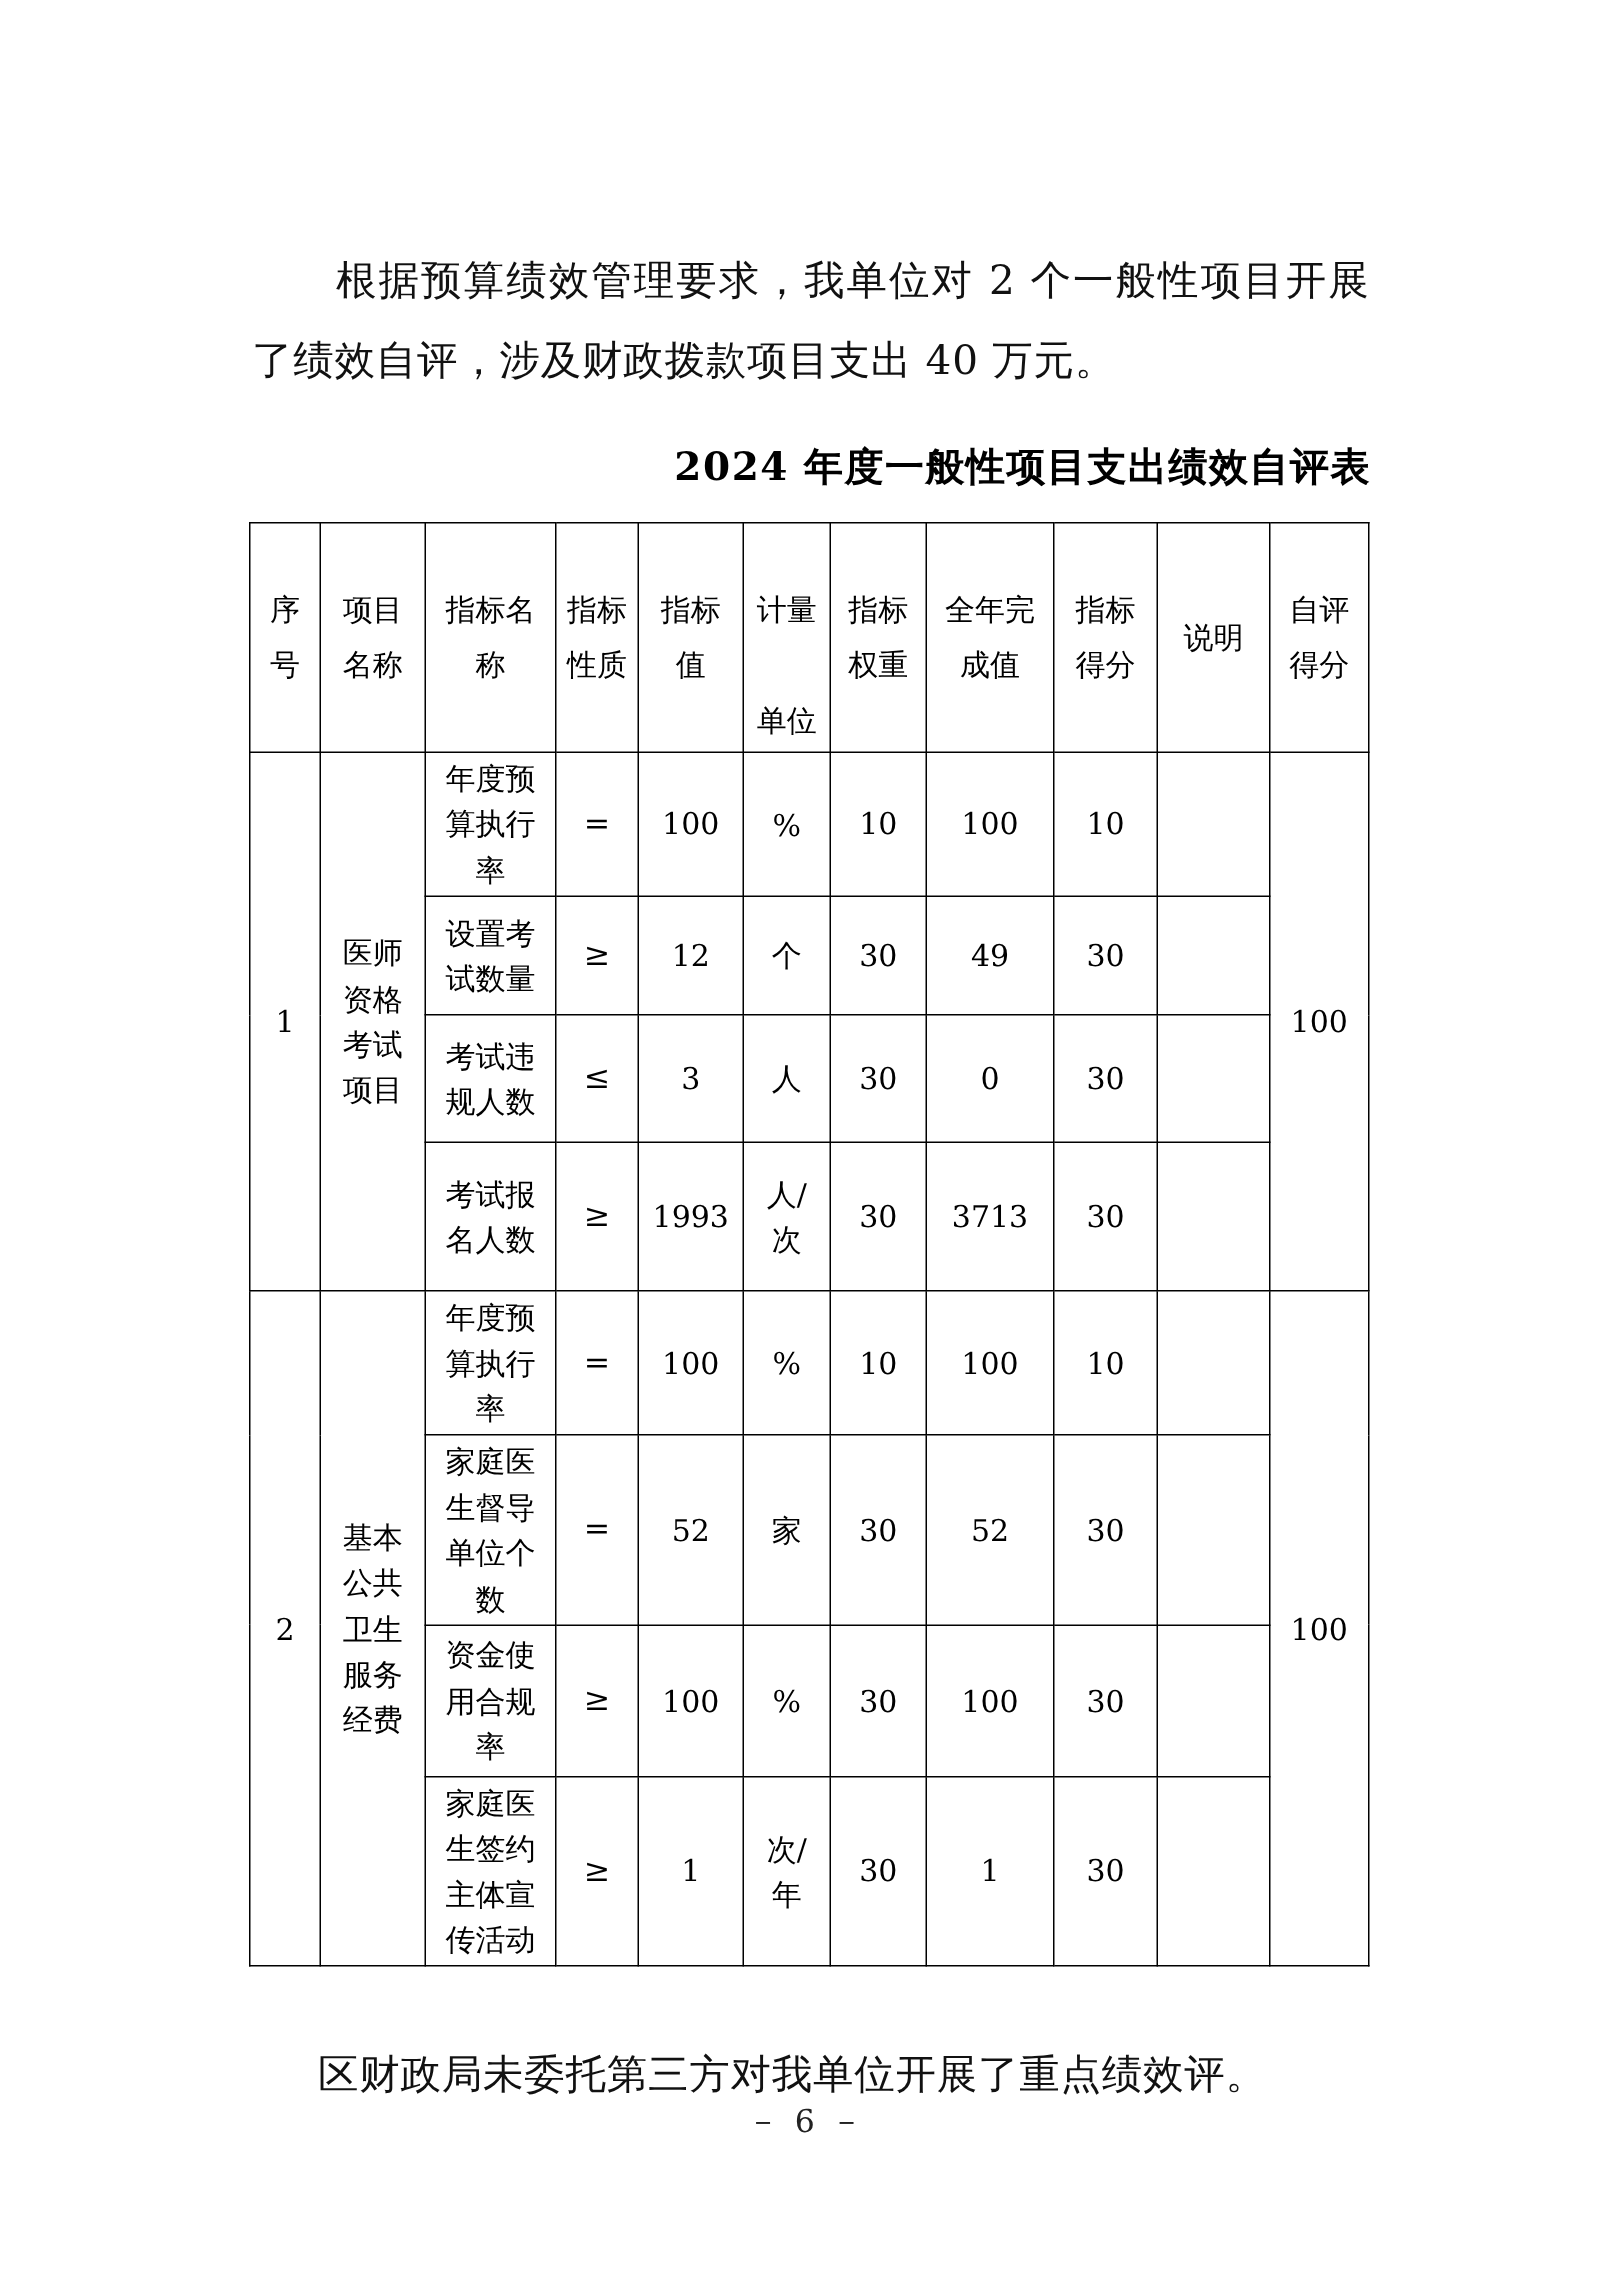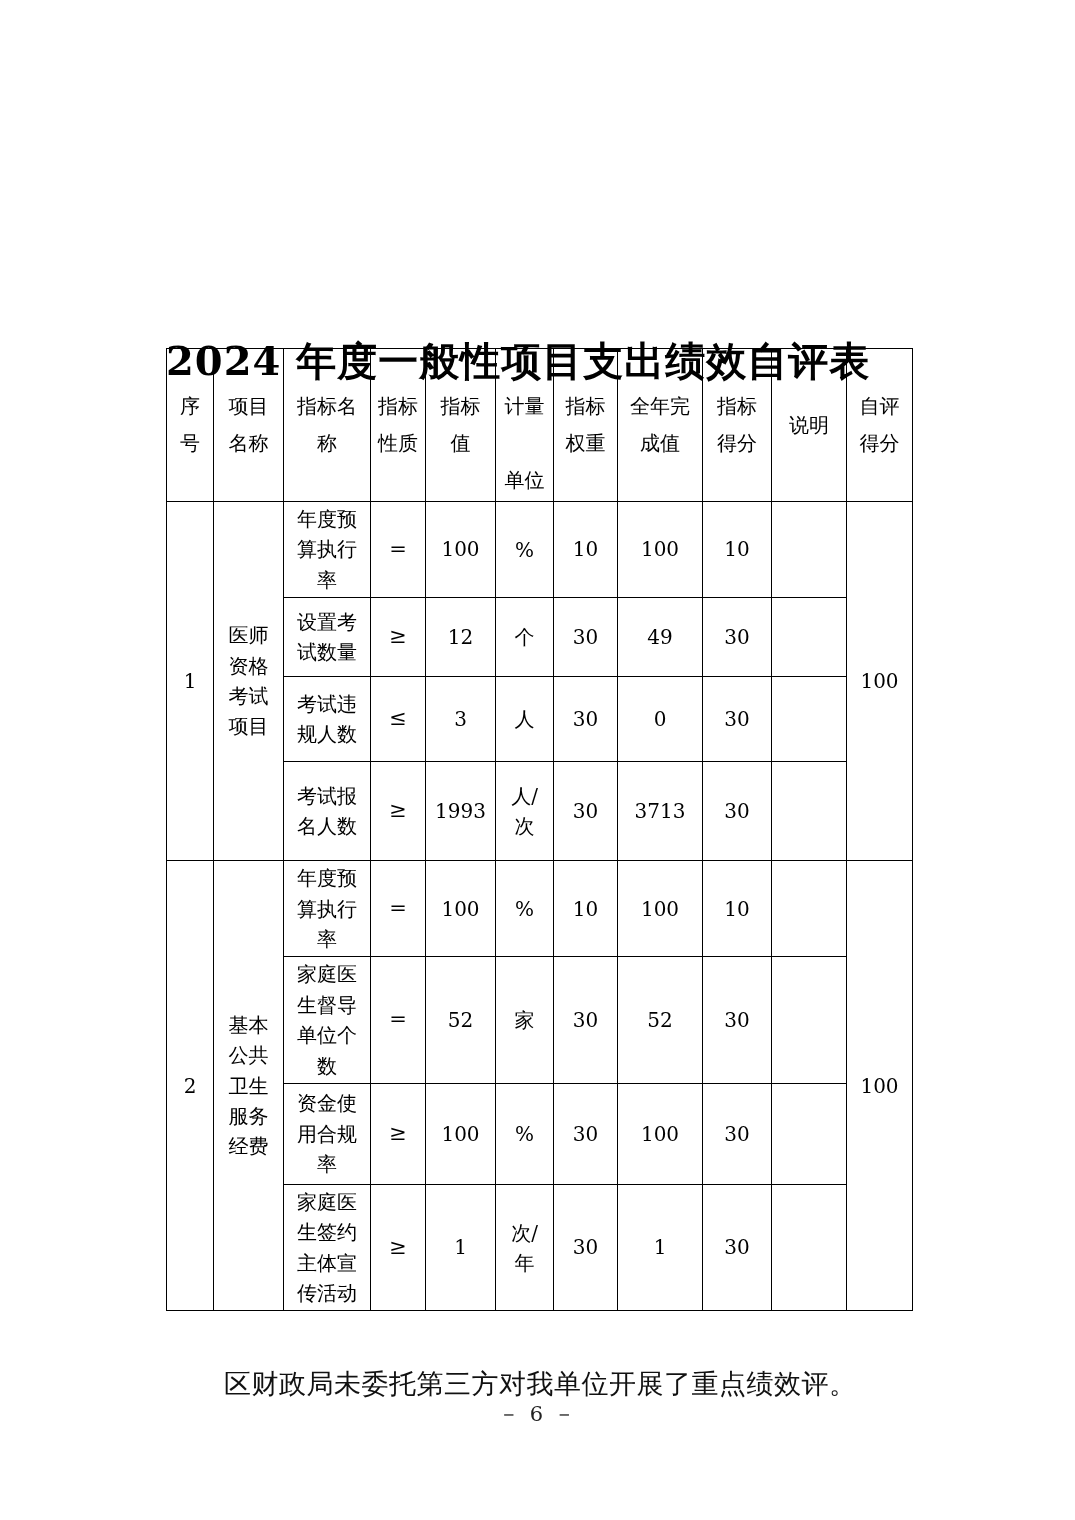--- a/index.html
+++ b/index.html
@@ -45,37 +45,36 @@
     line-height: 50px;
   }
   #heading-three {
     left: 222px;
     top: 1285px;
     width: 700px;
     font-size: 27px;
     line-height: 50px;
   }
   #para-closing {
-    left: 168px;
+    left: 156px;
     top: 1330px;
     width: 745px;
     text-indent: 56px;
   }
   
   #table-title {
     position: absolute;
     left: 166px;
     top: 294px;
     width: 748px;
-    text-align: left;
-    font-size: 40px;
+    text-align: right;
+    font-size: 26px;
     font-weight: bold;
     letter-spacing: 1px;
     font-family: "DejaVu Serif", "Liberation Serif", serif;
-    margin-top: 40px;
   }
   
   #perf-table {
     position: absolute;
     left: 166px;
     top: 348px;
     width: 746px;
     border-collapse: collapse;
     table-layout: fixed;
     font-size: 19px;
@@ -167,20 +166,21 @@
     font-size: 21px;
     letter-spacing: 2px;
     color: #222;
   }
 </style>
 </head>
 <body>
 
 <div class="page">
 
+  <p class="para" id="para-intro">根据预算绩效管理要求，我单位对 2 个一般性项目开展了绩效自评，涉及财政拨款项目支出 40 万元。</p>
 
 
   <div id="table-title">2024 年度一般性项目支出绩效自评表</div>
 
   <table id="perf-table">
     <colgroup>
       <col class="c-seq">
         <col class="c-project">
         <col class="c-indname">
         <col class="c-indtype">

